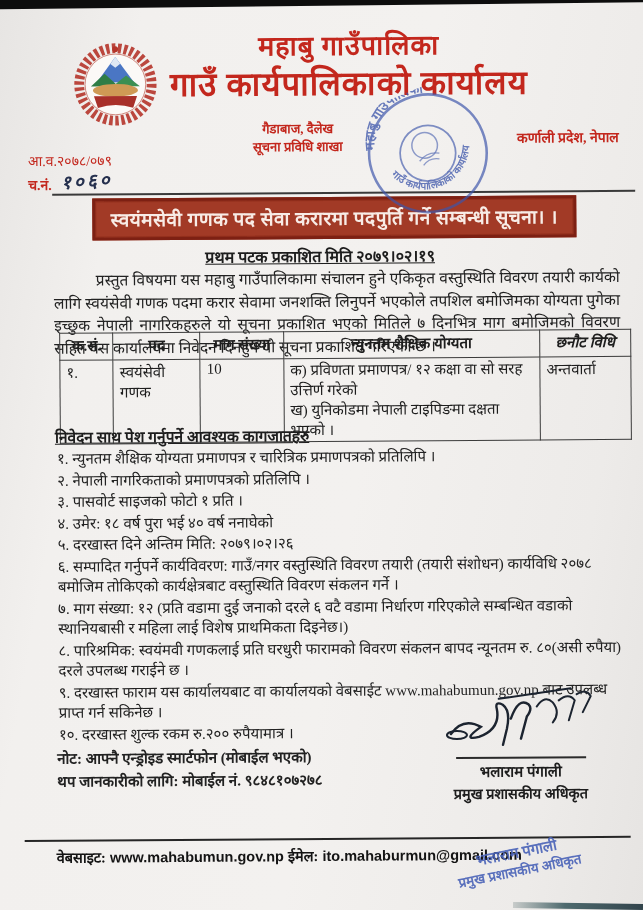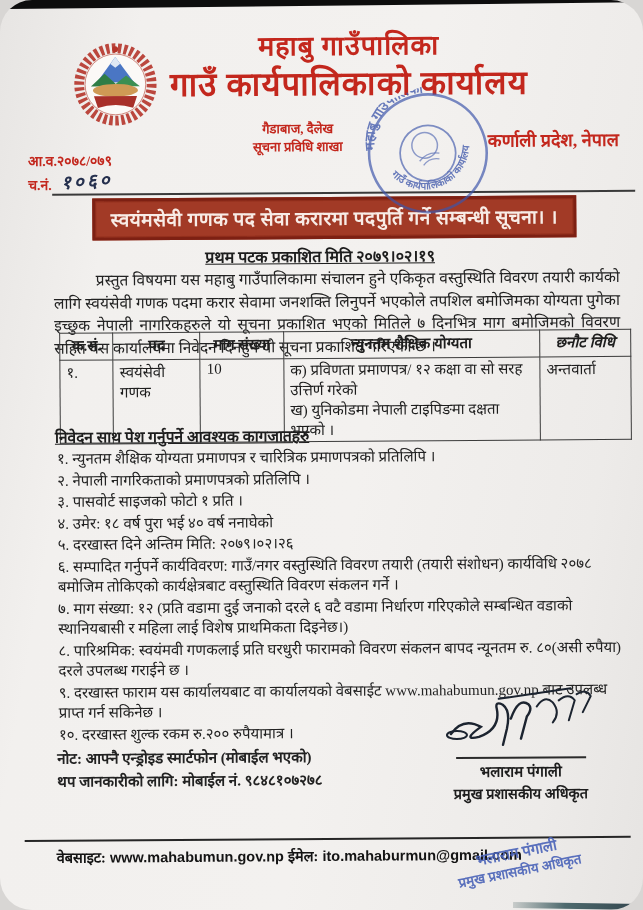--- a/index.html
+++ b/index.html
@@ -1,37 +1,37 @@
 <!DOCTYPE html>
 <html><head>
 <meta charset="utf-8">
 <style>
   html,body{margin:0;padding:0;background:#d8d6d4;}
   .paper{
     position:relative;width:643px;height:910px;overflow:hidden;
     background:linear-gradient(100deg,#e7e5e3 0%,#f2f0ee 18%,#f3f1ef 55%,#edebe9 85%,#e6e4e2 100%);
-    font-family:"Liberation Serif","DejaVu Sans",serif;color:#232323;border-radius:32px;
+    font-family:"Liberation Serif","DejaVu Sans",serif;color:#232323;
   }
   .scan-content{position:absolute;inset:0;transform:rotate(-0.4deg);}
   .top-edge{position:absolute;top:0;left:0;width:100%;height:10px;background:#0d0d0d;
     clip-path:polygon(0 0,100% 0,100% 22%,0 92%);z-index:9;}
   .corner-strip{position:absolute;bottom:1px;right:0;width:130px;height:6px;
     background:linear-gradient(90deg,rgba(90,110,110,.25),#4e6a6e 40%,#32444c);transform:rotate(.8deg);z-index:9;}
 
   
   .title1{position:absolute;top:26px;left:60px;right:0;text-align:center;
     color:#c3271d;font-weight:bold;font-size:27px;letter-spacing:1px;}
   .title2{position:absolute;top:60px;left:60px;right:0;text-align:center;
     color:#c3271d;font-weight:bold;font-size:33px;letter-spacing:1px;}
   .place{position:absolute;top:119px;left:175px;width:250px;text-align:center;
     color:#c3271d;font-weight:bold;font-size:13px;}
   .branch{position:absolute;top:137px;left:175px;width:250px;text-align:center;
     color:#c3271d;font-weight:bold;font-size:13px;}
-  .province{position:absolute;top:129px;right:22px;color:#c3271d;font-weight:bold;font-size:18px;}
-  .fy{position:absolute;top:149px;left:30px;color:#c3271d;font-weight:bold;font-size:14px;}
+  .province{position:absolute;top:129px;right:22px;color:#c3271d;font-weight:bold;font-size:14px;}
+  .fy{position:absolute;top:149px;left:30px;color:#c3271d;font-weight:normal;font-size:14px;}
   .refrow{position:absolute;top:168px;left:30px;color:#c3271d;font-weight:bold;font-size:14px;}
   .hand{display:inline-block;font-size:19px;color:#25304e;font-weight:bold;
     letter-spacing:3px;transform:rotate(-3deg) translateY(-2px);margin-left:6px;font-style:italic;}
   .header-rule{position:absolute;top:192px;left:54px;right:6px;height:2px;background:#3a3a3a;}
 
   .logo{position:absolute;left:64px;top:36px;width:108px;height:94px;}
 
   .seal{position:absolute;left:366px;top:90px;width:128px;height:128px;opacity:.8;
     transform:rotate(-22deg);z-index:5;}
 

